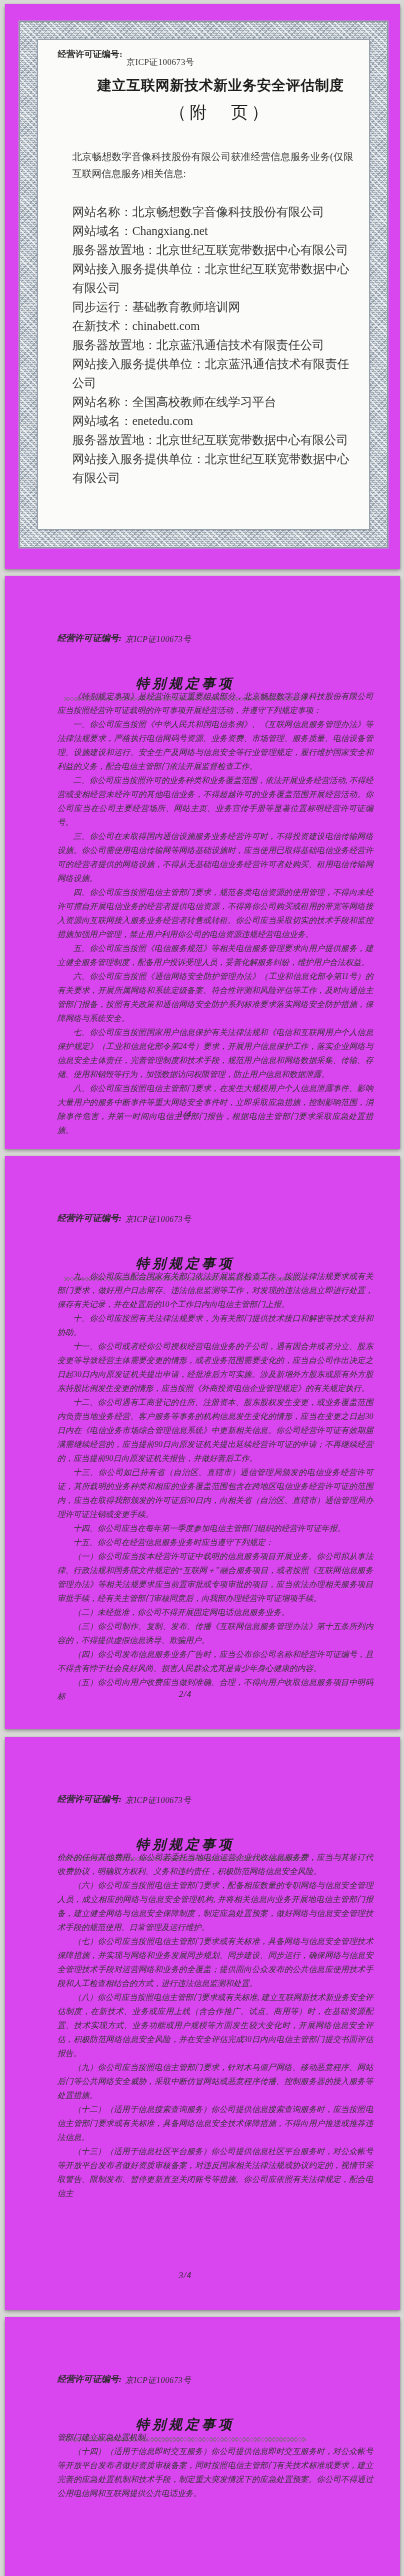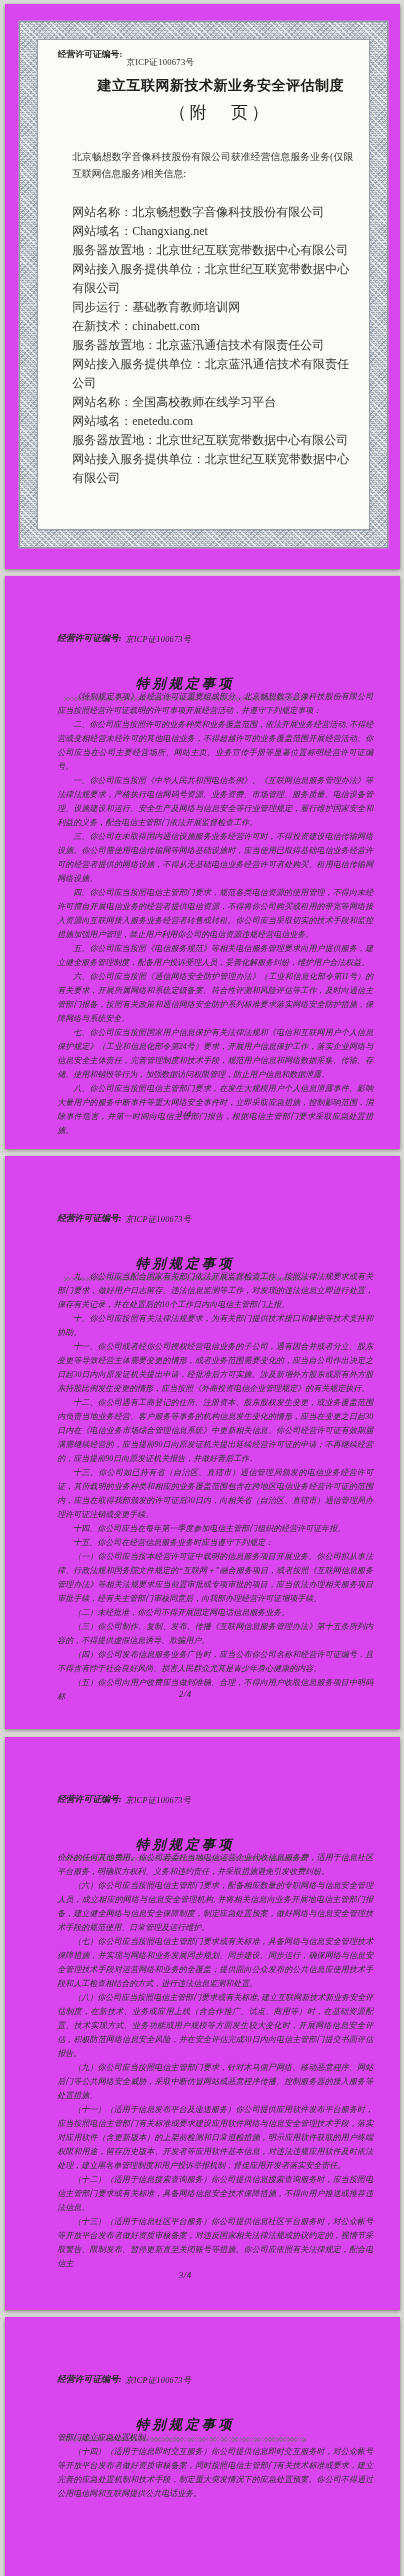--- a/index.html
+++ b/index.html
@@ -93,22 +93,22 @@
   <section class="page special">
     <div class="sp-header">
       <span>经营许可证编号:</span><span class="sp-num">京ICP证100673号</span>
     </div>
     <div class="sp-head">
       <h2 class="sp-title">特别规定事项</h2>
       <div class="wavy"></div>
     </div>
     <div class="sp-body">
         <p class="">《特别规定事项》是经营许可证重要组成部分，北京畅想数字音像科技股份有限公司应当按照经营许可证载明的许可事项开展经营活动，并遵守下列规定事项：</p>
+        <p class="">一、你公司应当按照《中华人民共和国电信条例》、《互联网信息服务管理办法》等法律法规要求，严格执行电信网码号资源、业务资费、市场管理、服务质量、电信设备管理、设施建设和运行、安全生产及网络与信息安全等行业管理规定，履行维护国家安全和利益的义务，配合电信主管部门依法开展监督检查工作。</p>
         <p class="">二、你公司应当按照许可的业务种类和业务覆盖范围，依法开展业务经营活动, 不得经营或变相经营未经许可的其他电信业务，不得超越许可的业务覆盖范围开展经营活动。你公司应当在公司主要经营场所、网站主页、业务宣传手册等显著位置标明经营许可证编号。</p>
-        <p class="">一、你公司应当按照《中华人民共和国电信条例》、《互联网信息服务管理办法》等法律法规要求，严格执行电信网码号资源、业务资费、市场管理、服务质量、电信设备管理、设施建设和运行、安全生产及网络与信息安全等行业管理规定，履行维护国家安全和利益的义务，配合电信主管部门依法开展监督检查工作。</p>
         <p class="">三、你公司在未取得国内通信设施服务业务经营许可时，不得投资建设电信传输网络设施。你公司需使用电信传输网等网络基础设施时，应当使用已取得基础电信业务经营许可的经营者提供的网络设施，不得从无基础电信业务经营许可者处购买、租用电信传输网网络设施。</p>
         <p class="">四、你公司应当按照电信主管部门要求，规范各类电信资源的使用管理，不得向未经许可擅自开展电信业务的经营者提供电信资源，不得将你公司购买或租用的带宽等网络接入资源向互联网接入服务业务经营者转售或转租。你公司应当采取切实的技术手段和监控措施加强用户管理，禁止用户利用你公司的电信资源违规经营电信业务。</p>
         <p class="">五、你公司应当按照《电信服务规范》等相关电信服务管理要求向用户提供服务，建立健全服务管理制度，配备用户投诉受理人员，妥善化解服务纠纷，维护用户合法权益。</p>
         <p class="">六、你公司应当按照《通信网络安全防护管理办法》（工业和信息化部令第11号）的有关要求，开展所属网络和系统定级备案、符合性评测和风险评估等工作，及时向通信主管部门报备，按照有关政策和通信网络安全防护系列标准要求落实网络安全防护措施，保障网络与系统安全。</p>
         <p class="">七、你公司应当按照国家用户信息保护有关法律法规和《电信和互联网用户个人信息保护规定》（工业和信息化部令第24号）要求，开展用户信息保护工作，落实企业网络与信息安全主体责任，完善管理制度和技术手段，规范用户信息和网络数据采集、传输、存储、使用和销毁等行为，加强数据访问权限管理，防止用户信息和数据泄露。</p>
         <p class="">八、你公司应当按照电信主管部门要求，在发生大规模用户个人信息泄露事件、影响大量用户的服务中断事件等重大网络安全事件时，立即采取应急措施，控制影响范围，消除事件危害，并第一时间向电信主管部门报告，根据电信主管部门要求采取应急处置措施。</p>
       </div>
     <div class="sp-pagenum">1/4</div>
   </section>
 
@@ -139,26 +139,25 @@
 
   <section class="page special">
     <div class="sp-header">
       <span>经营许可证编号:</span><span class="sp-num">京ICP证100673号</span>
     </div>
     <div class="sp-head">
       <h2 class="sp-title">特别规定事项</h2>
       <div class="wavy"></div>
     </div>
     <div class="sp-body">
-        <p class="cont">价外的任何其他费用。你公司若委托当地电信运营企业代收信息服务费，适用于信息社区平台服务，明确双方权利、义务和违约责任，并采取措施避免引发收费纠纷。</p>
+        <p class="cont">价外的任何其他费用。你公司若委托当地电信运营企业代收信息服务费，应当与其签订代收费协议，明确双方权利、义务和违约责任，积极防范网络信息安全风险。</p>
         <p class="">（六）你公司应当按照电信主管部门要求，配备相应数量的专职网络与信息安全管理人员，成立相应的网络与信息安全管理机构, 并将相关信息向业务开展地电信主管部门报备，建立健全网络与信息安全保障制度，制定应急处置预案，做好网络与信息安全管理技术手段的规范使用、日常管理及运行维护。</p>
         <p class="">（七）你公司应当按照电信主管部门要求或有关标准，具备网络与信息安全管理技术保障措施，并实现与网络和业务发展同步规划、同步建设、同步运行，确保网络与信息安全管理技术手段对运营网络和业务的全覆盖；提供面向公众发布的公共信息应使用技术手段和人工检查相结合的方式，进行违法信息监测和处置。</p>
         <p class="">（八）你公司应当按照电信主管部门要求或有关标准, 建立互联网新技术新业务安全评估制度，在新技术、业务或应用上线（含合作推广、试点、商用等）时，在基础资源配置、技术实现方式、业务功能或用户规模等方面发生较大变化时，开展网络信息安全评估，积极防范网络信息安全风险，并在安全评估完成30日内向电信主管部门提交书面评估报告。</p>
         <p class="">（九）你公司应当按照电信主管部门要求，针对木马僵尸网络、移动恶意程序、网站后门等公共网络安全威胁，采取中断仿冒网站或恶意程序传播、控制服务器的接入服务等处置措施。</p>
-        <p class="">（十一）（适用于信息发布平台及递送服务）你公司提供应用软件发布平台服务时，应当按照电信主管部门有关标准或要求建设应用软件网络与信息安全管理技术手段，落实对应用软件（含更新版本）的上架前检测和日常巡检措施，明示应用软件获取的用户终端权限和用途，留存历史版本、开发者等应用软件基本信息，对违法违规应用软件及时依法处理，建立黑名单管理制度和用户投诉举报机制，督促应用开发者落实安全责任。</p>
         <p class="">（十二）（适用于信息搜索查询服务）你公司提供信息搜索查询服务时，应当按照电信主管部门要求或有关标准，具备网络信息安全技术保障措施，不得向用户推送或推荐违法信息。</p>
         <p class="">（十三）（适用于信息社区平台服务）你公司提供信息社区平台服务时，对公众帐号等开放平台发布者做好资质审核备案，对违反国家相关法律法规或协议约定的，视情节采取警告、限制发布、暂停更新直至关闭账号等措施。你公司应依照有关法律规定，配合电信主</p>
       </div>
     <div class="sp-pagenum">3/4</div>
   </section>
 
   <section class="page special page5">
     <div class="sp-header">
       <span>经营许可证编号:</span><span class="sp-num">京ICP证100673号</span>
     </div>

